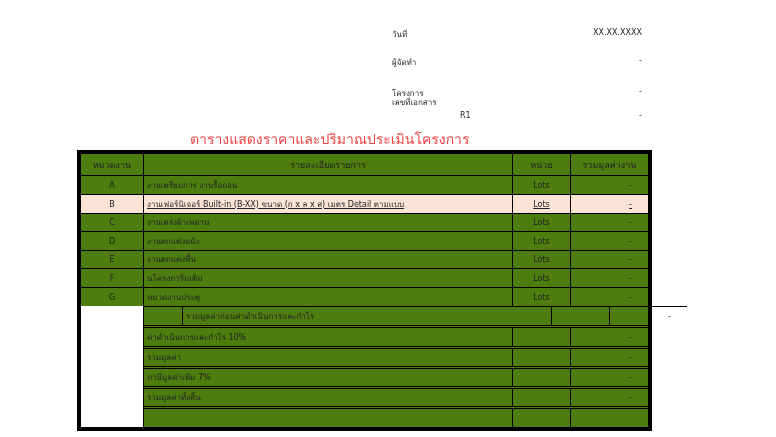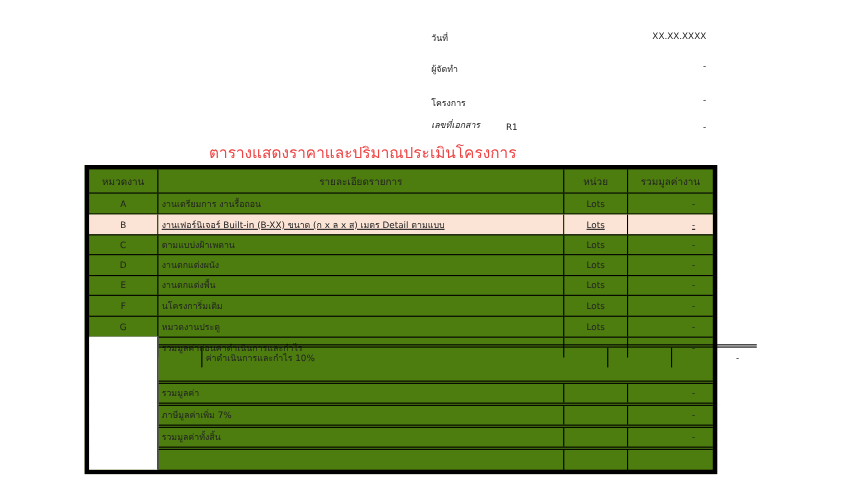--- a/index.html
+++ b/index.html
@@ -50,21 +50,21 @@
 <div>
   <span class="meta-label" style="left:392px; top:28px;">วันที่</span>
   <span class="meta-value" style="left:522px; top:28px;">XX.XX.XXXX</span>
 
   <span class="meta-label" style="left:392px; top:56px;">ผู้จัดทำ</span>
   <span class="meta-value" style="left:522px; top:56px;">-</span>
 
   <span class="meta-label" style="left:392px; top:87px;">โครงการ</span>
   <span class="meta-value" style="left:522px; top:87px;">-</span>
 
-  <span class="meta-label" style="left:392px; top:107px;font-style:italic;">เลขที่เอกสาร</span>
+  <span class="meta-label" style="left:392px; top:96px;">เลขที่เอกสาร</span>
   <span class="meta-ref" style="left:460px; top:111px;">R1</span>
   <span class="meta-value" style="left:522px; top:111px;">-</span>
 </div>
 
 <div class="title">ตารางแสดงราคาและปริมาณประเมินโครงการ</div>
 
 <div class="sheet">
 
   <div class="row hdr" style="top:0; height:21px;">
     <div class="cell c1">หมวดงาน</div>
@@ -80,21 +80,21 @@
     <div class="cell c4">-</div>
   </div>
   <div class="row item highlight" style="top:40px; height:18px;">
     <div class="cell c1">B</div>
     <div class="cell c2">งานเฟอร์นิเจอร์ Built-in (B-XX) ขนาด (ก x ล x ส) เมตร Detail ตามแบบ</div>
     <div class="cell c3">Lots</div>
     <div class="cell c4">-</div>
   </div>
   <div class="row item" style="top:59px; height:17px;">
     <div class="cell c1">C</div>
-    <div class="cell c2">ตามแบบ่งฝ้าเพดาน</div>
+    <div class="cell c2">งานเตร่งฝ้าเพดาน</div>
     <div class="cell c3">Lots</div>
     <div class="cell c4">-</div>
   </div>
   <div class="row item" style="top:77px; height:18px;">
     <div class="cell c1">D</div>
     <div class="cell c2">งานตกแต่งผนัง</div>
     <div class="cell c3">Lots</div>
     <div class="cell c4">-</div>
   </div>
   <div class="row item" style="top:96px; height:17px;">
@@ -109,27 +109,27 @@
     <div class="cell c3">Lots</div>
     <div class="cell c4">-</div>
   </div>
   <div class="row item" style="top:133px; height:18px;">
     <div class="cell c1">G</div>
     <div class="cell c2">หมวดงานประตู</div>
     <div class="cell c3">Lots</div>
     <div class="cell c4">-</div>
   </div>
 
-  <div class="row sum-first" style="top:152px; height:18px;">
+  <div class="row sum-first" style="top:152px; height:18px;padding-left:39px;">
     <div class="cell c1"></div>
     <div class="cell c2">รวมมูลค่าก่อนค่าดำเนินการและกำไร</div>
     <div class="cell c3"></div>
     <div class="cell c4">-</div>
   </div>
-  <div class="row sum" style="top:159px; height:18px;padding-left:40px;">
+  <div class="row sum" style="top:171px; height:18px;">
     <div class="cell c1"></div>
     <div class="cell c2">ค่าดำเนินการและกำไร 10%</div>
     <div class="cell c3"></div>
     <div class="cell c4">-</div>
   </div>
   <div class="row sum" style="top:192px; height:17px;">
     <div class="cell c1"></div>
     <div class="cell c2">รวมมูลค่า</div>
     <div class="cell c3"></div>
     <div class="cell c4">-</div>

